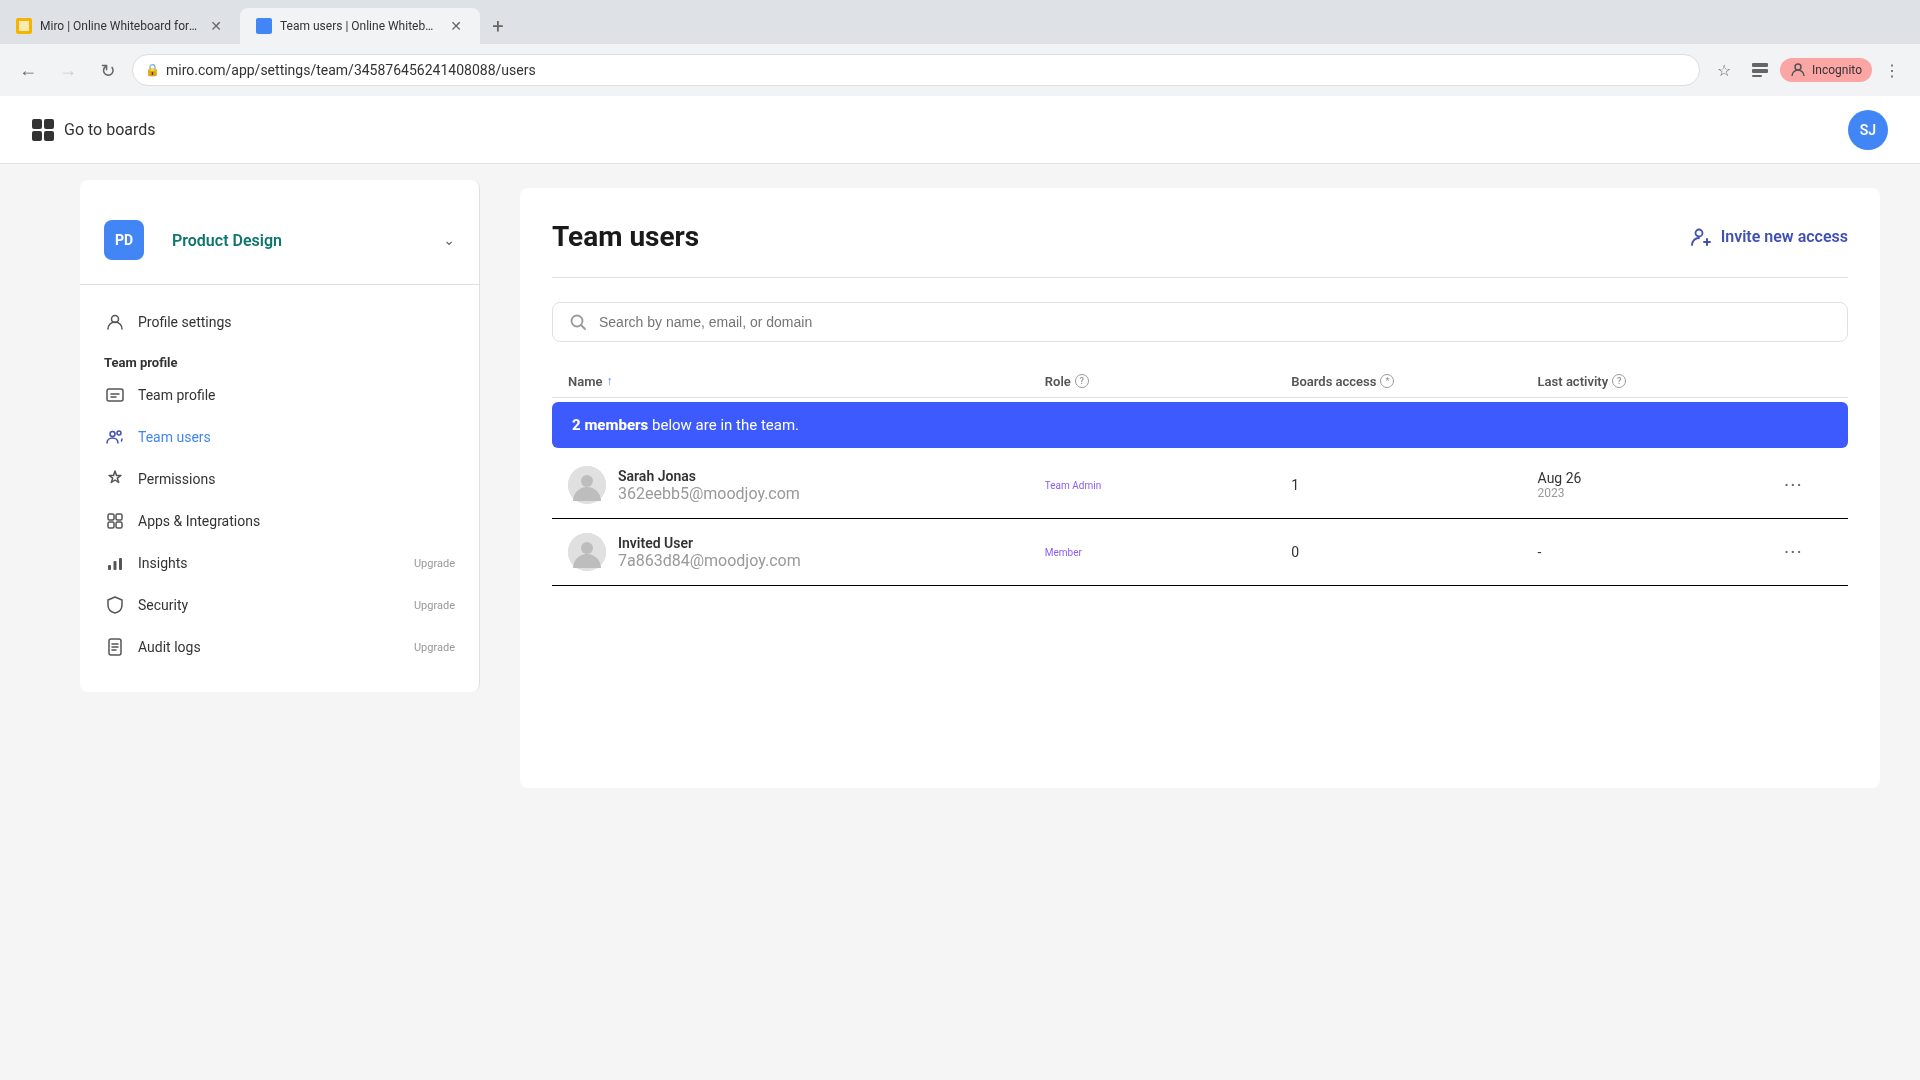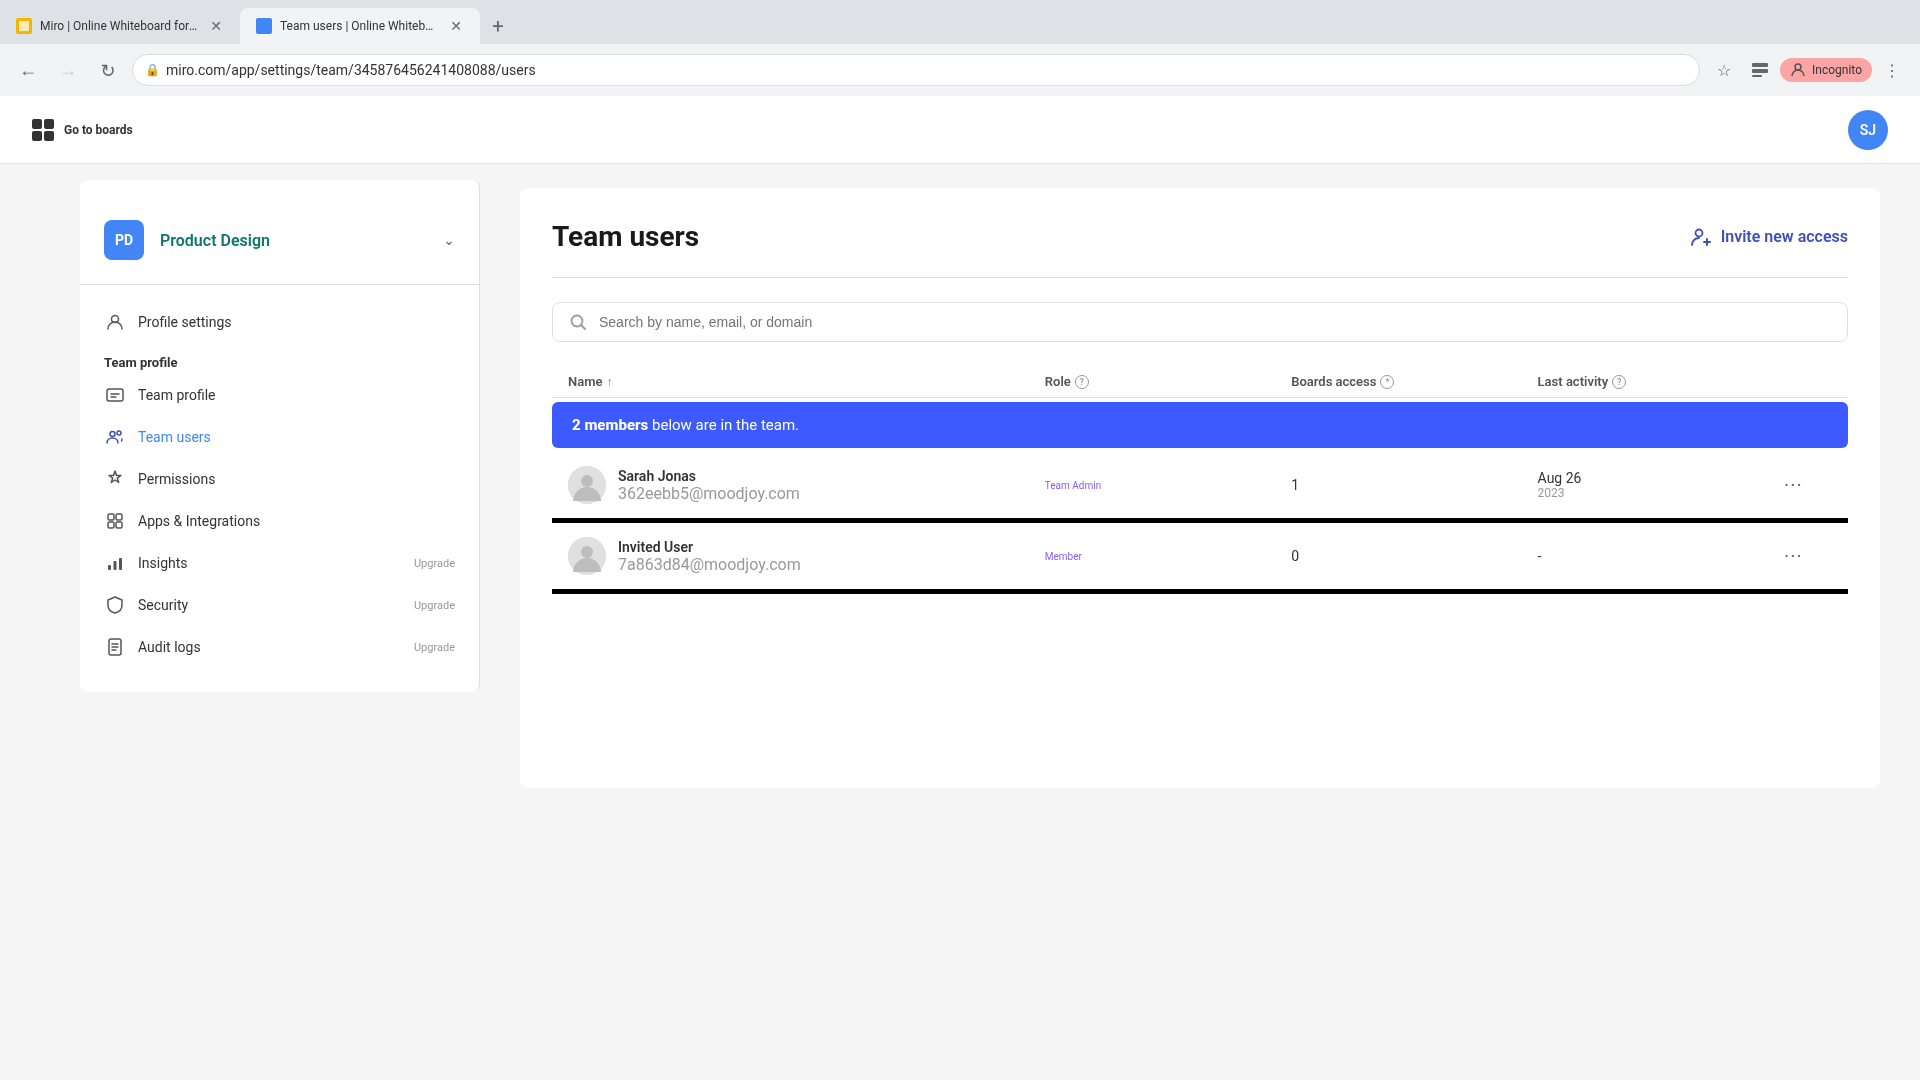--- a/index.html
+++ b/index.html
@@ -14,32 +14,32 @@
     .address-bar { display: flex; align-items: center; gap: 8px; padding: 8px 12px; background: #f1f3f4; height: 52px; }
     .nav-btn { width: 32px; height: 32px; display: flex; align-items: center; justify-content: center; border-radius: 50%; color: #666; font-size: 18px; cursor: pointer; }
     .url-bar { flex: 1; height: 32px; background: white; border-radius: 16px; display: flex; align-items: center; padding: 0 12px; font-size: 14px; color: #333; border: 1px solid #ddd; }
     .url-lock { color: #666; margin-right: 6px; font-size: 12px; }
     .address-actions { display: flex; align-items: center; gap: 4px; }
     .addr-btn { width: 32px; height: 32px; display: flex; align-items: center; justify-content: center; border-radius: 50%; color: #666; font-size: 16px; cursor: pointer; }
     .incognito-badge { display: flex; align-items: center; gap: 6px; background: #fca5a5; border-radius: 16px; padding: 4px 10px; font-size: 12px; color: #333; }
 
     
     .app-header { display: flex; align-items: center; padding: 0 32px; height: 68px; background: white; border-bottom: 1px solid #e0e0e0; }
-    .go-to-boards { display: flex; align-items: center; gap: 10px; font-size: 12px; font-weight: 700; color: #333; cursor: pointer; text-decoration: none; }
+    .go-to-boards { display: flex; align-items: center; gap: 10px; font-size: 16px; font-weight: 400; color: #333; cursor: pointer; text-decoration: none; }
     .grid-icon { display: grid; grid-template-columns: 1fr 1fr; gap: 2px; width: 22px; height: 22px; }
     .grid-cell { background: #333; border-radius: 2px; }
     .header-right { margin-left: auto; }
     .avatar { width: 40px; height: 40px; border-radius: 50%; background: #4285f4; color: white; display: flex; align-items: center; justify-content: center; font-size: 14px; font-weight: 600; cursor: pointer; }
 
     
     .main-layout { display: flex; height: calc(1080px - 164px); background: #f5f5f5; }
 
     
     .sidebar { width: 400px; background: white; border-right: 1px solid #e0e0e0; padding: 24px 0; flex-shrink: 0; margin: 16px 0 16px 80px; border-radius: 8px; height: fit-content; }
-    .team-header { display: flex; align-items: center; gap: 16px; padding: 16px 24px 24px; }
+    .team-header { display: flex; align-items: center; gap: 28px; padding: 16px 24px 24px; }
     .team-logo { width: 40px; height: 40px; border-radius: 8px; background: #4285f4; color: white; font-size: 14px; font-weight: 700; display: flex; align-items: center; justify-content: center; flex-shrink: 0; }
     .team-name { font-size: 16px; font-weight: 600; color: #0f766e; flex: 1; }
     .team-chevron { color: #666; font-size: 14px; cursor: pointer; }
     .sidebar-divider { height: 1px; background: #e0e0e0; margin: 0 0 16px; }
     .sidebar-item { display: flex; align-items: center; gap: 12px; padding: 10px 24px; cursor: pointer; font-size: 14px; color: #333; }
     .sidebar-item.active { color: #4285f4; }
     .sidebar-item .item-icon { width: 22px; height: 22px; display: flex; align-items: center; justify-content: center; flex-shrink: 0; }
     .sidebar-item .item-label { flex: 1; }
     .sidebar-item .upgrade-badge { font-size: 11px; color: #999; }
     .sidebar-section-header { font-size: 13px; font-weight: 700; color: #333; padding: 12px 24px 4px; }
@@ -51,30 +51,30 @@
     .page-title { font-size: 28px; font-weight: 700; color: #1a1a1a; }
     .invite-btn { display: flex; align-items: center; gap: 8px; color: #4050b5; font-size: 16px; font-weight: 600; cursor: pointer; text-decoration: none; }
 
     
     .search-bar { display: flex; align-items: center; gap: 12px; padding: 10px 16px; border: 1px solid #e0e0e0; border-radius: 8px; margin-bottom: 24px; }
     .search-icon-wrap { color: #999; font-size: 18px; }
     .search-input { border: none; outline: none; font-size: 14px; color: #999; flex: 1; background: transparent; }
 
     
     .table-header { display: grid; grid-template-columns: 2fr 1fr 1fr 1fr 48px; gap: 16px; padding: 8px 16px; border-bottom: 1px solid #e0e0e0; margin-bottom: 4px; }
-    .col-header { font-size: 13px; font-weight: 600; color: #555; display: flex; align-items: center; gap: 4px; }
+    .col-header { font-size: 13px; font-weight: 600; color: #555; display: flex; gap: 4px; }
     .sort-icon { font-size: 12px; color: #4285f4; }
     .info-icon { width: 14px; height: 14px; border-radius: 50%; border: 1.5px solid #999; display: inline-flex; align-items: center; justify-content: center; font-size: 9px; color: #999; }
 
     
     .members-banner { background: #3d5afe; color: white; padding: 14px 20px; border-radius: 6px; margin-bottom: 4px; font-size: 15px; }
     .members-banner strong { font-weight: 800; }
 
     
-    .user-row { display: grid; grid-template-columns: 2fr 1fr 1fr 1fr 48px; gap: 16px; padding: 14px 16px; border-bottom: 5px solid #000000; align-items: center; }
+    .user-row { display: grid; grid-template-columns: 2fr 1fr 1fr 1fr 48px; gap: 16px; padding: 14px 16px; border-bottom: 1px solid #000000; align-items: center; }
     .user-info { display: flex; align-items: center; gap: 12px; }
     .user-avatar { width: 38px; height: 38px; border-radius: 50%; background: #e0e0e0; display: flex; align-items: center; justify-content: center; flex-shrink: 0; }
     .avatar-circle { width: 38px; height: 38px; }
     .user-name { font-size: 14px; font-weight: 600; color: #333; }
     .user-email { font-size: 16px; color: #999; }
     .user-role { font-size: 10px; color: #8b5cf6; }
     .boards-count { font-size: 14px; color: #333; }
     .last-activity { font-size: 14px; color: #333; }
     .last-activity .year { color: #999; font-size: 12px; display: block; }
     .more-btn { color: #666; font-size: 20px; cursor: pointer; letter-spacing: 1px; }

